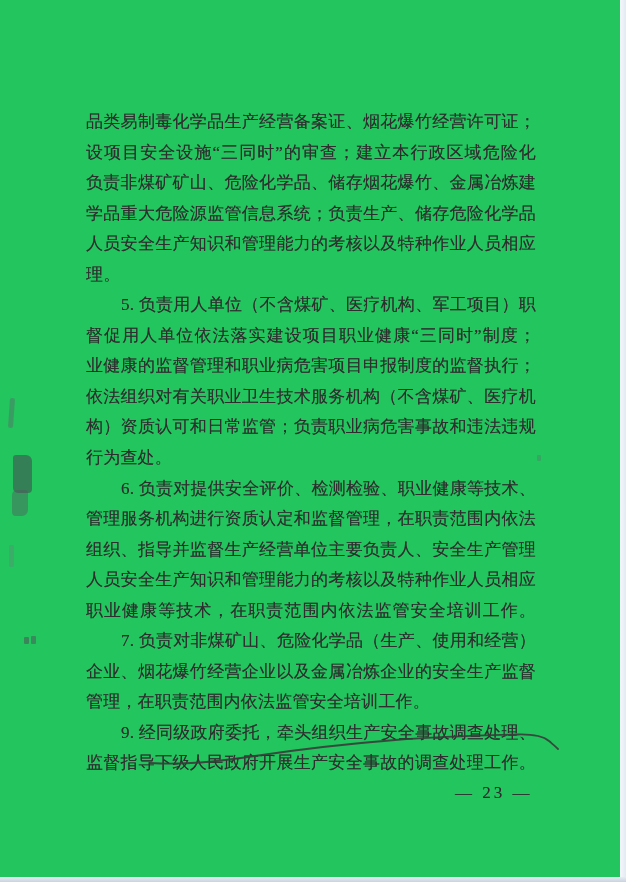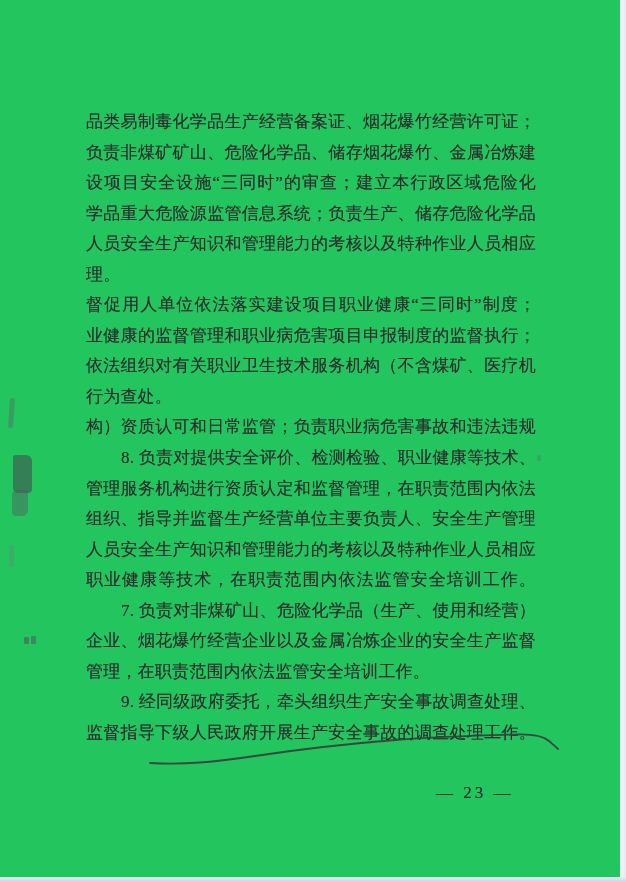--- a/index.html
+++ b/index.html
@@ -28,21 +28,21 @@
     text-align-last: justify;
     height: 30.55px;
     overflow: visible;
     white-space: nowrap;
   }
   .line.short  { text-align-last: left; }
   .line.indent { text-indent: 35px; }
   
   #page-number {
     position: absolute;
-    left: 436px;
+    left: 455px;
     top: 783px;
     font-size: 17px;
     letter-spacing: 3px;
     color: #2e2e2e;
     text-shadow: 0 0 0.45px rgba(46,46,46,0.5);
   }
   
   #underline-overlay {
     position: absolute;
     left: 0; top: 0;
@@ -72,31 +72,32 @@
   #noise-speck-2  { left: 31px; top: 636px; width: 5px;  height: 8px;  background: rgba(80,80,90,0.50);  border-radius: 1px; }
   #noise-speck-3  { left: 537px; top: 455px; width: 4px; height: 6px;  background: rgba(100,100,110,0.30); border-radius: 1px; }
 </style>
 </head>
 <body>
 
 <div id="scan-page">
 
   <div id="text-block">
     <div class="line">品类易制毒化学品生产经营备案证、烟花爆竹经营许可证；</div>
+    <div class="line">设项目安全设施“三同时”的审查；建立本行政区域危险化</div>
     <div class="line">负责非煤矿矿山、危险化学品、储存烟花爆竹、金属冶炼建</div>
-    <div class="line">设项目安全设施“三同时”的审查；建立本行政区域危险化</div>
     <div class="line">学品重大危险源监管信息系统；负责生产、储存危险化学品</div>
     <div class="line">人员安全生产知识和管理能力的考核以及特种作业人员相应</div>
     <div class="line short">理。</div>
+    <div class="line indent">5. 负责用人单位（不含煤矿、医疗机构、军工项目）职</div>
     <div class="line">督促用人单位依法落实建设项目职业健康“三同时”制度；</div>
     <div class="line">业健康的监督管理和职业病危害项目申报制度的监督执行；</div>
     <div class="line">依法组织对有关职业卫生技术服务机构（不含煤矿、医疗机</div>
+    <div class="line">构）资质认可和日常监管；负责职业病危害事故和违法违规</div>
     <div class="line short">行为查处。</div>
-    <div class="line">构）资质认可和日常监管；负责职业病危害事故和违法违规</div>
-    <div class="line indent">8. 负责对提供安全评价、检测检验、职业健康等技术、</div>
+    <div class="line indent">6. 负责对提供安全评价、检测检验、职业健康等技术、</div>
     <div class="line">管理服务机构进行资质认定和监督管理，在职责范围内依法</div>
     <div class="line">组织、指导并监督生产经营单位主要负责人、安全生产管理</div>
     <div class="line">人员安全生产知识和管理能力的考核以及特种作业人员相应</div>
     <div class="line">职业健康等技术，在职责范围内依法监管安全培训工作。</div>
     <div class="line indent">7. 负责对非煤矿山、危险化学品（生产、使用和经营）</div>
     <div class="line">企业、烟花爆竹经营企业以及金属冶炼企业的安全生产监督</div>
     <div class="line short">管理，在职责范围内依法监管安全培训工作。</div>
     <div class="line indent">9. 经同级政府委托，牵头组织生产安全事故调查处理、</div>
     <div class="line">监督指导下级人民政府开展生产安全事故的调查处理工作。</div>
   </div>

